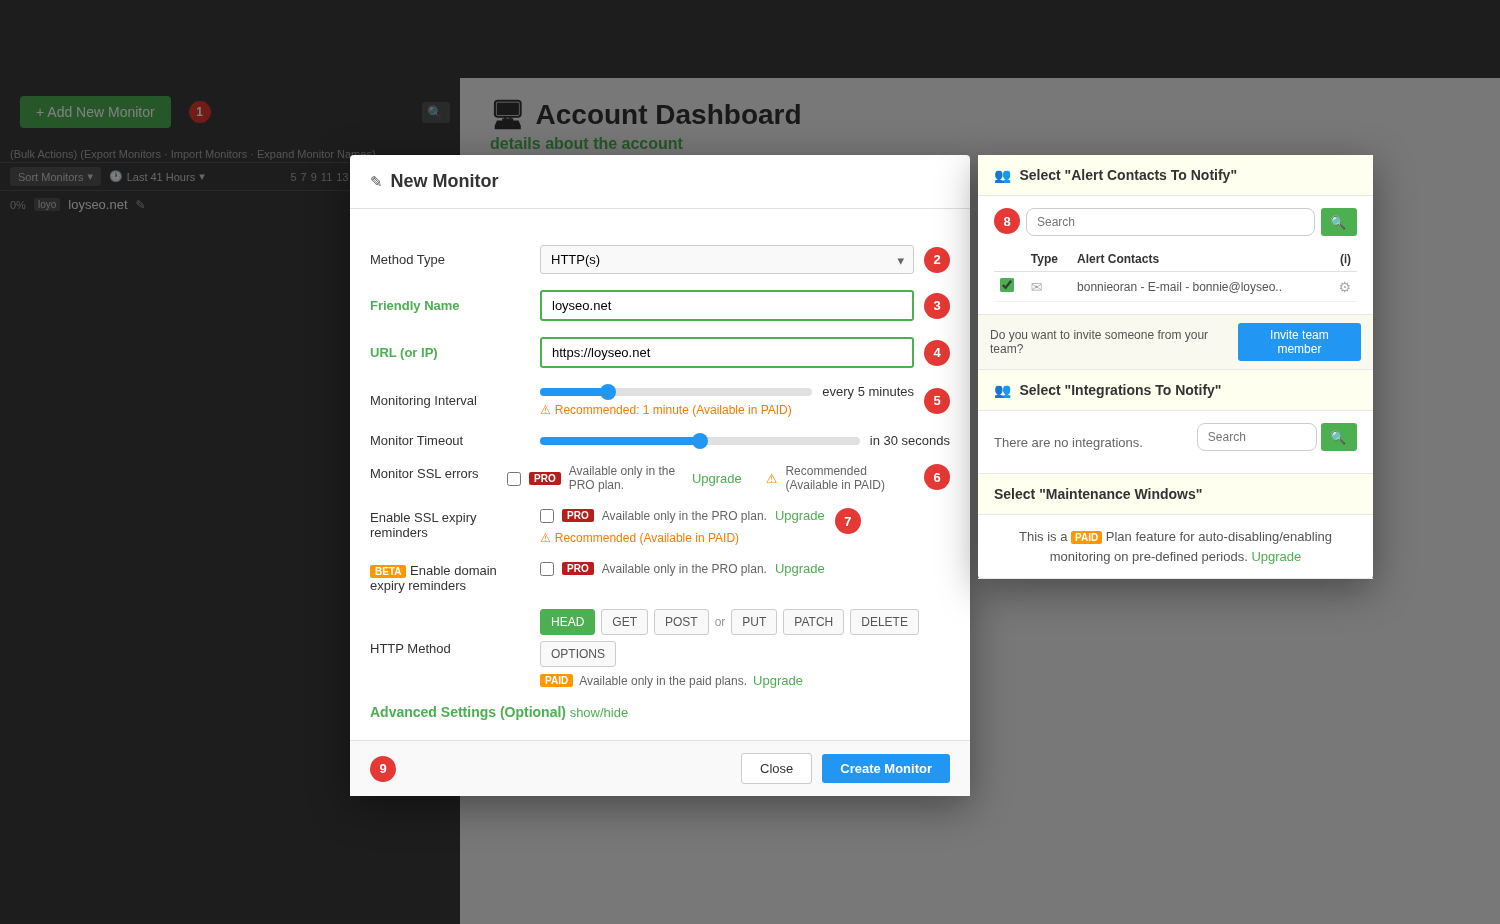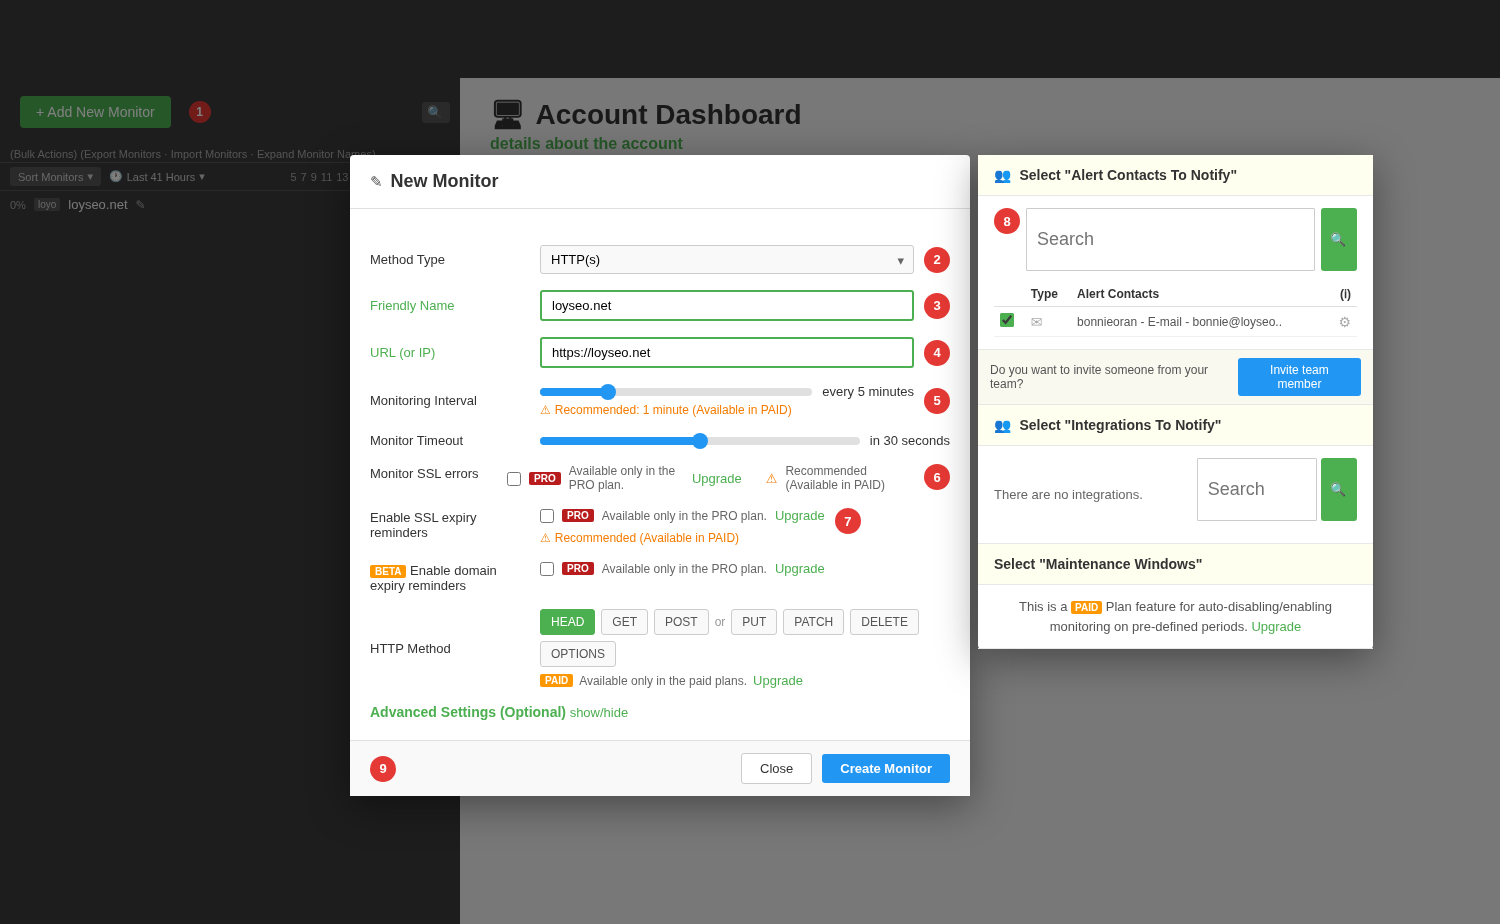--- a/index.html
+++ b/index.html
@@ -38,21 +38,21 @@
     .overlay { position: absolute; top: 0; left: 0; width: 1500px; height: 924px; background: rgba(0,0,0,0.5); z-index: 10; }
 
     
     .modal { position: absolute; top: 155px; left: 350px; width: 620px; background: #fff; border-radius: 4px; z-index: 20; box-shadow: 0 10px 40px rgba(0,0,0,0.4); }
     .modal-header { padding: 16px 20px; border-bottom: 1px solid #e0e0e0; display: flex; align-items: center; gap: 8px; }
     .modal-title { font-size: 18px; color: #333; font-weight: 600; }
     .modal-body { padding: 20px; max-height: 680px; overflow-y: auto; }
     .section-title { color: #4CAF50; font-size: 15px; font-weight: 600; margin-bottom: 16px; }
     .form-row { display: flex; align-items: center; margin-bottom: 16px; gap: 10px; }
     .form-label { width: 160px; font-size: 13px; color: #333; flex-shrink: 0; }
-    .form-label.required { color: #4CAF50; font-weight: 400; }
+    .form-label.required { color: #4CAF50; font-weight: 700; }
     .form-control { flex: 1; }
     .select-wrap { position: relative; width: 100%; }
     .form-select { width: 100%; padding: 6px 10px; border: 1px solid #ccc; border-radius: 3px; background: #f9f9f9; font-size: 13px; appearance: none; cursor: pointer; }
     .form-input { width: 100%; padding: 6px 10px; border: 2px solid #4CAF50; border-radius: 3px; font-size: 13px; outline: none; background: #fff; }
     .form-input-url { width: 100%; padding: 6px 10px; border: 2px solid #4CAF50; border-radius: 3px; font-size: 13px; outline: none; background: #fff; }
     .badge-number { background: #e53935; color: #fff; border-radius: 50%; width: 26px; height: 26px; display: flex; align-items: center; justify-content: center; font-size: 13px; font-weight: bold; flex-shrink: 0; }
     .slider-container { display: flex; align-items: center; gap: 10px; flex: 1; }
     .slider-track { flex: 1; height: 8px; background: #e0e0e0; border-radius: 4px; position: relative; }
     .slider-fill { position: absolute; left: 0; top: 0; height: 100%; width: 25%; background: #2196F3; border-radius: 4px; }
     .slider-fill-timeout { position: absolute; left: 0; top: 0; height: 100%; width: 50%; background: #2196F3; border-radius: 4px; }
@@ -77,21 +77,21 @@
     .modal-footer { padding: 12px 20px; border-top: 1px solid #e0e0e0; background: #f9f9f9; display: flex; justify-content: flex-end; gap: 10px; align-items: center; }
     .close-btn { padding: 7px 18px; border: 1px solid #ccc; border-radius: 3px; background: #fff; font-size: 13px; cursor: pointer; color: #333; }
     .create-btn { padding: 7px 18px; border: none; border-radius: 3px; background: #2196F3; font-size: 13px; cursor: pointer; color: #fff; font-weight: 600; }
 
     
     .right-panel { position: absolute; top: 155px; left: 978px; width: 395px; background: #fff; border-radius: 4px; z-index: 20; box-shadow: 0 10px 40px rgba(0,0,0,0.4); }
     .panel-section { border-bottom: 1px solid #e8e8e8; }
     .panel-section-header { background: #fffff0; padding: 12px 16px; font-size: 14px; font-weight: 600; color: #333; display: flex; align-items: center; gap: 8px; border-bottom: 1px solid #e8e8e8; }
     .panel-body { padding: 12px 16px; }
     .search-row { display: flex; gap: 6px; margin-bottom: 10px; }
-    .search-input { flex: 1; padding: 20px 10px; border: 1px solid #ccc; border-radius: 1px; font-size: 18px; }
+    .search-input { flex: 1; padding: 6px 10px; border: 1px solid #ccc; border-radius: 8px; font-size: 12px; }
     .search-btn { background: #4CAF50; color: #fff; border: none; border-radius: 3px; padding: 6px 10px; cursor: pointer; font-size: 13px; }
     .contacts-table { width: 100%; border-collapse: collapse; }
     .contacts-table th { font-size: 12px; font-weight: 600; color: #333; text-align: left; padding: 4px 6px; border-bottom: 1px solid #e0e0e0; }
     .contacts-table td { font-size: 12px; color: #555; padding: 6px; border-bottom: 1px solid #f0f0f0; }
     .contact-checkbox { width: 14px; height: 14px; accent-color: #4CAF50; }
     .contact-email-icon { color: #aaa; font-size: 14px; }
     .gear-icon-sm { color: #aaa; font-size: 14px; cursor: pointer; }
     .invite-row { background: #f9f9f0; padding: 8px 12px; display: flex; align-items: center; justify-content: space-between; font-size: 12px; color: #555; border-top: 1px solid #e8e8e8; }
     .invite-btn { background: #2196F3; color: #fff; border: none; border-radius: 3px; padding: 5px 10px; font-size: 12px; cursor: pointer; }
     .no-integrations { font-size: 13px; color: #666; padding: 8px 0; }

